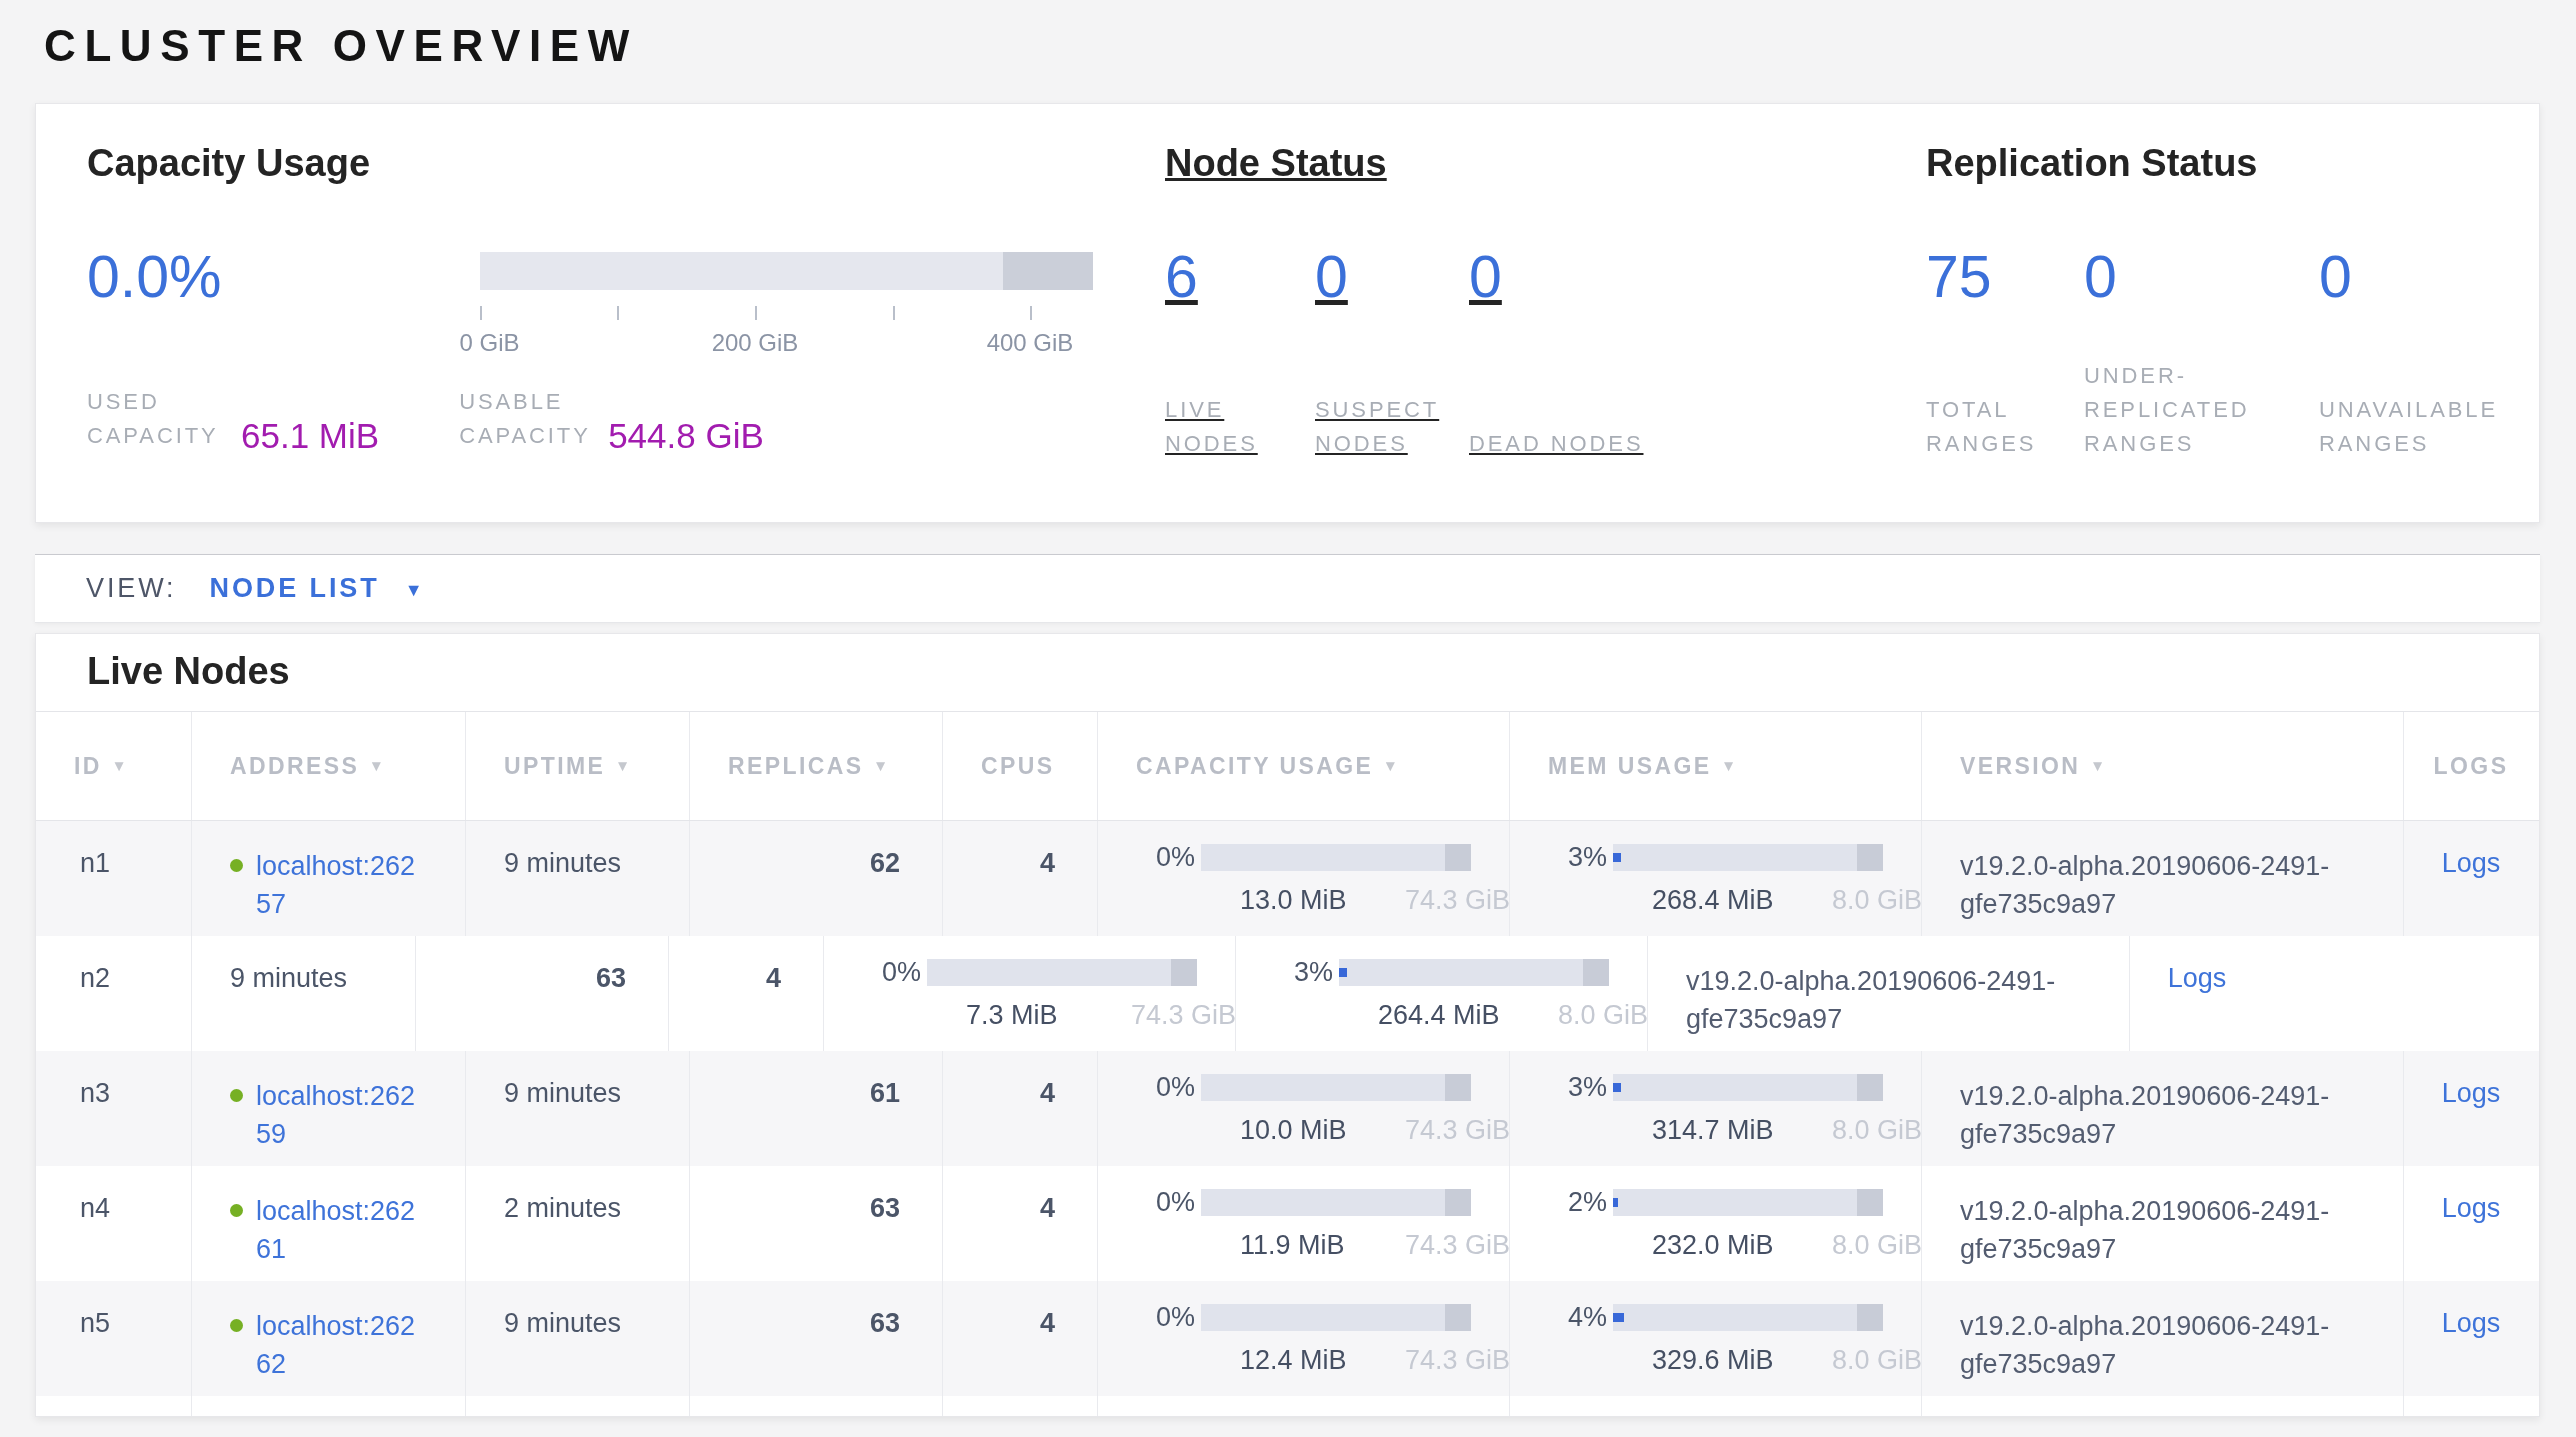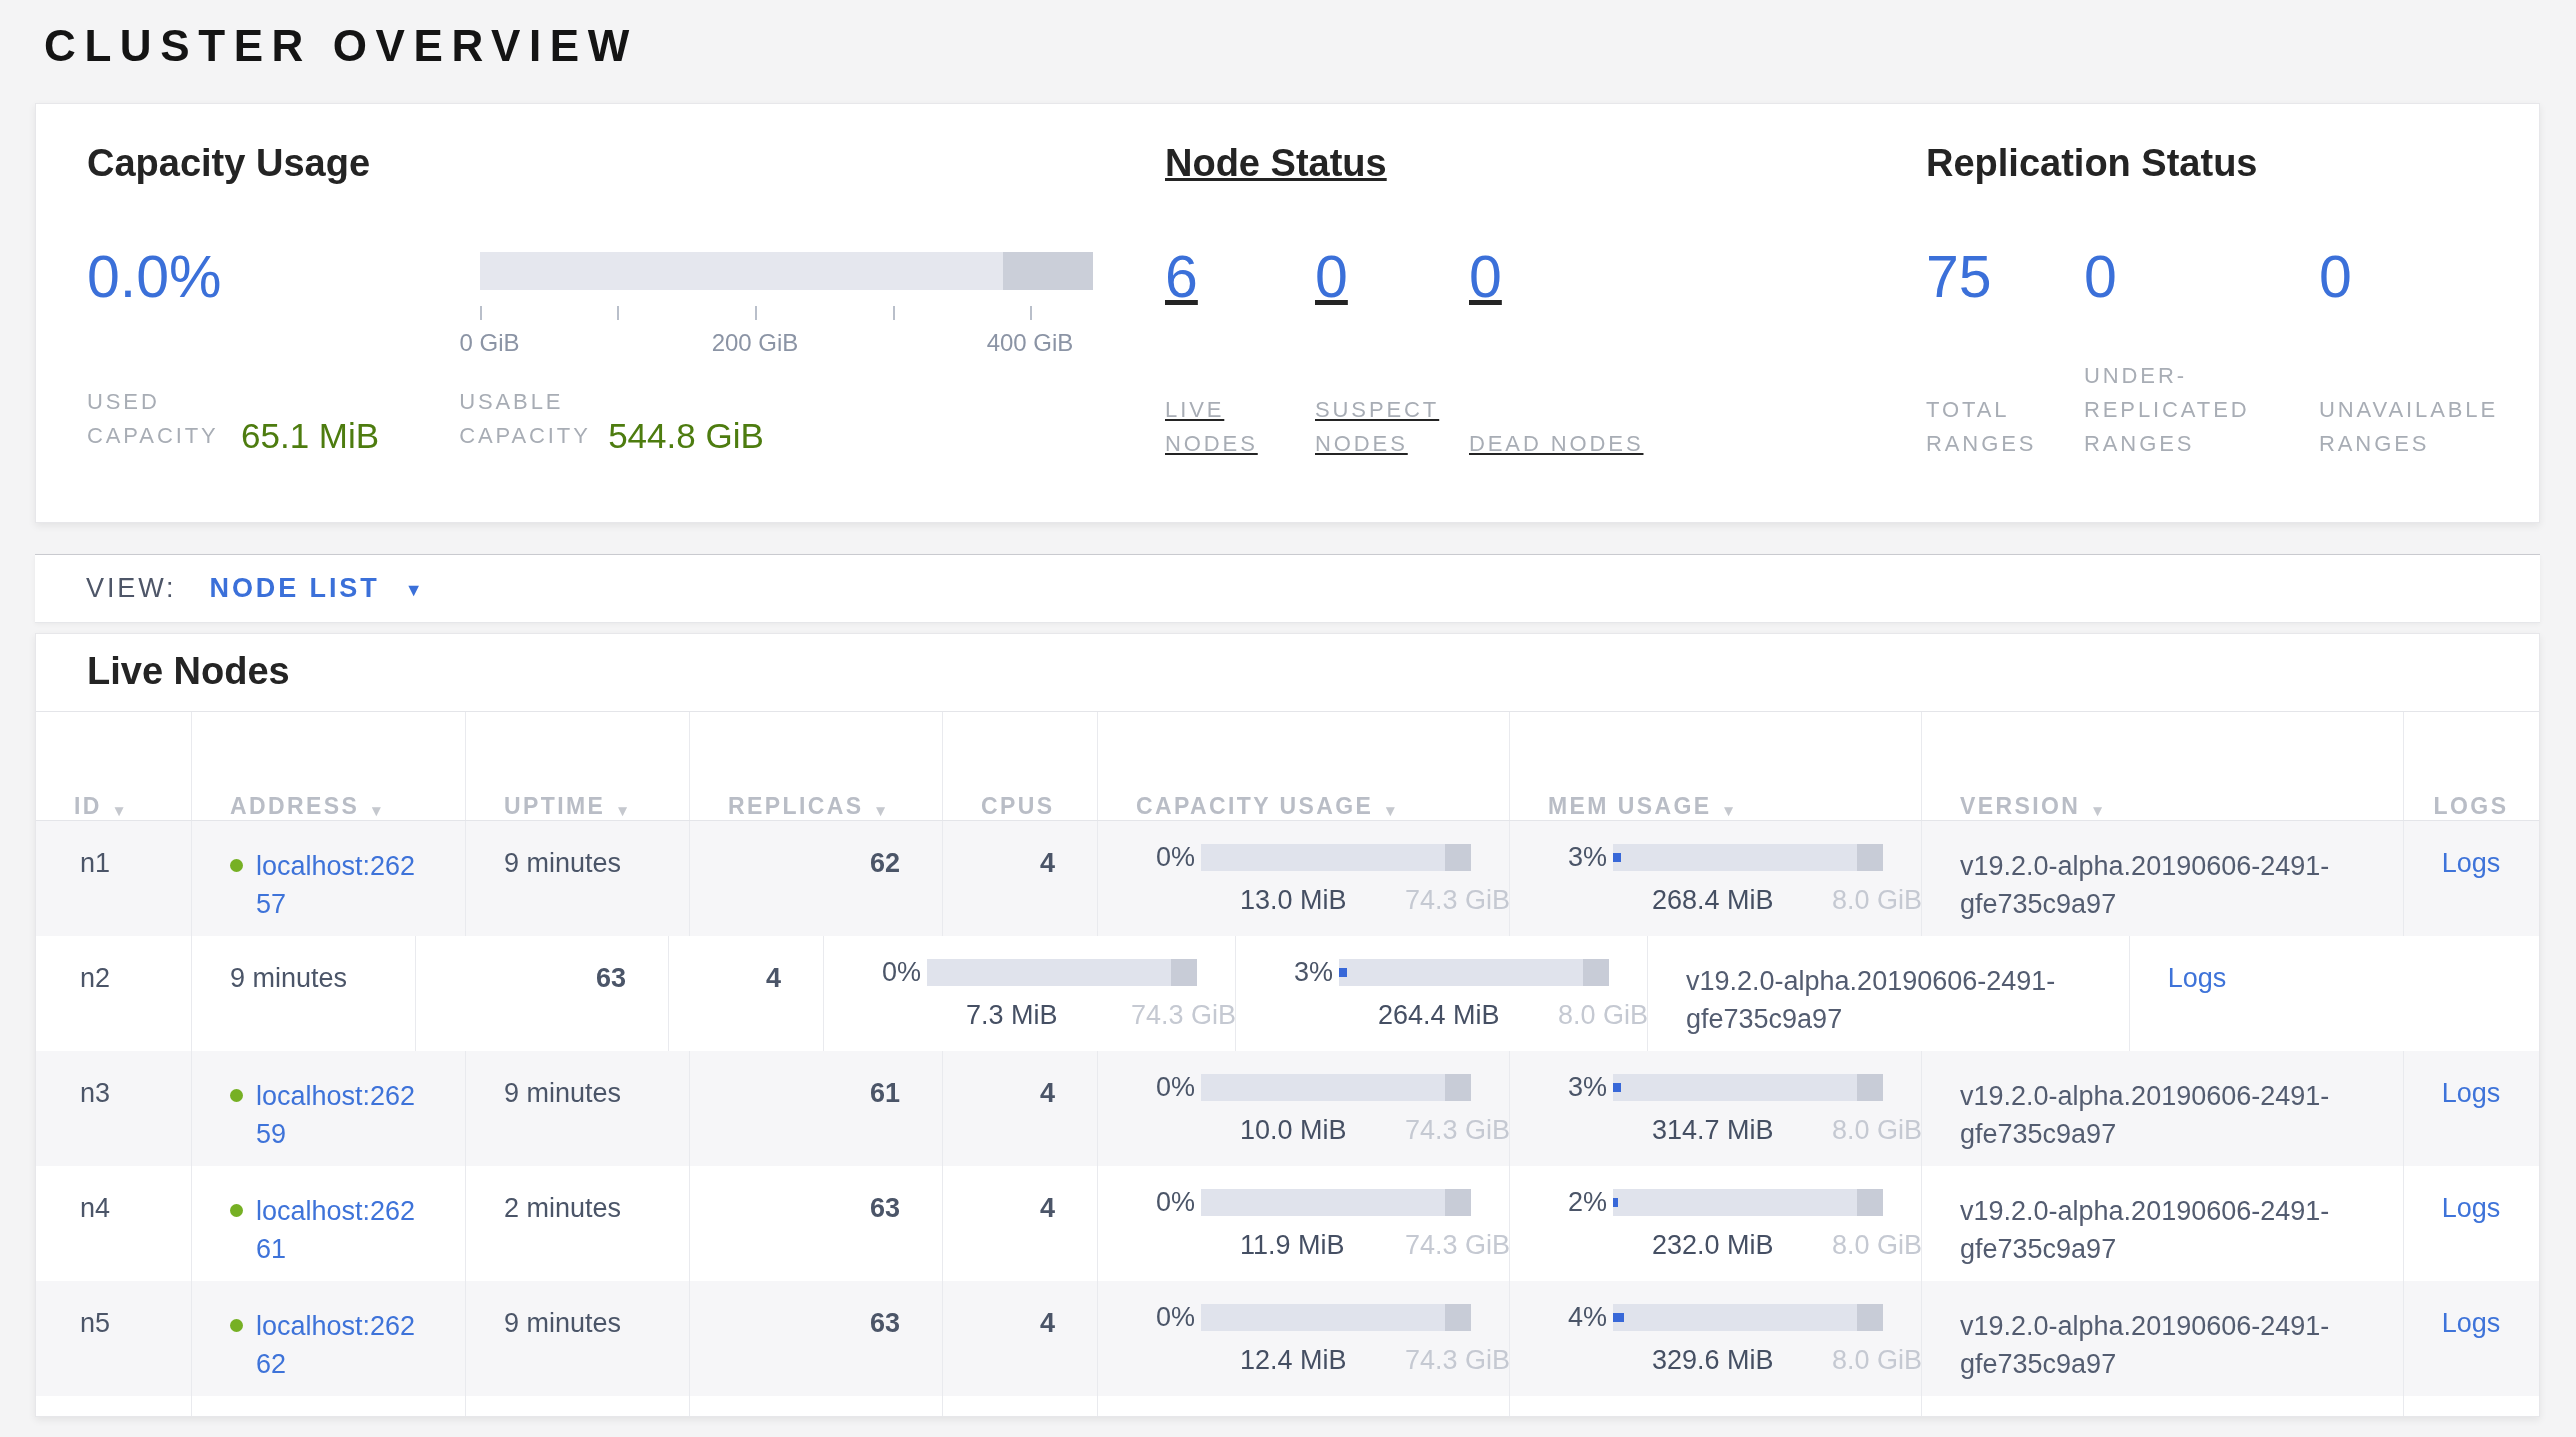--- a/index.html
+++ b/index.html
@@ -41,21 +41,21 @@
   }
   .tl0{left:9.6px} .tl1{left:275px} .tl2{left:550px}
   .cap-stats { display: flex; margin-top: 44px; }
   .cap-stat { display: flex; align-items: flex-end; }
   .cap-stat + .cap-stat { margin-left: 80px; }
   .stat-label {
     font-size: 22px; letter-spacing: 2.9px; color: #a8adb5;
     line-height: 1.55; text-transform: uppercase;
   }
   .w-used { width: 154px; } .w-usable { width: 149px; margin-top: 34px; }
-  .stat-value { font-size: 35px; color: #4d7c0f; position: relative; top: 2.9px; white-space: nowrap; }
+  .stat-value { font-size: 35px; color: #a21caf; position: relative; top: 2.9px; white-space: nowrap; }
 
   
   .stats-row { display: flex; margin-top: 63px; }
   .stat-col { display: flex; flex-direction: column; height: 213px; }
   .big-num { font-size: 59px; color: #3b70d9; line-height: 1.0; }
   .stat-col .stat-label { margin-top: auto; }
   .nw1{width:150px} .nw2{width:154px} .nw3{width:192px}
   .rw1{width:158px} .rw2{width:235px} .rw3{width:219px}
 
   
@@ -73,21 +73,21 @@
   
   .nodes-card { top: 633px; height: 784px; overflow: hidden; }
   .nodes-title { position: absolute; left: 51px; top: 16.3px; font-size: 38px; font-weight: 700; }
   .table { position: absolute; left: 0; top: 77px; width: 2503px; }
   .thead { display: flex; height: 110px; border-top: 1px solid #e4e5e9; border-bottom: 1px solid #e4e5e9; background:#fff; }
   .row { display: flex; height: 115px; background: #fff; }
   .row.alt { background: #f6f6f8; }
   .row-stub { display: flex; height: 21px; background: #fff; }
   .cell, .th { flex: 0 0 auto; }
   .cell + .cell, .th + .th, .stub + .stub { border-left: 1px solid #e9eaee; }
-  .th { display: flex; align-items: flex-end; font-size: 23px; font-weight: 700; letter-spacing: 2.4px; color: #b9bdc6; white-space: nowrap; }
+  .th { display: flex; align-items: center; font-size: 23px; font-weight: 700; letter-spacing: 2.4px; color: #b9bdc6; white-space: nowrap; }
   .sort-arrow { font-size: 15.3px; margin-left: 9.6px; color: #c5c8ce; }
   .c1{width:155px} .c2{width:274px} .c3{width:224px} .c4{width:253px} .c5{width:155px}
   .c6{width:412px} .c7{width:412px} .c8{width:482px} .c9{width:135px}
   .pl { padding-left: 38px; }
   .th.center, .cell.center { justify-content: center; }
   .cell { font-size: 27px; color: #4b5568; }
   .td-pad { padding-top: 27px; }
   .c1.cell { padding-left: 44px; }
   .cell.num { display: block; text-align: right; padding-right: 42px; font-weight: bold; }
   .cell.center { display: block; text-align: center; }

